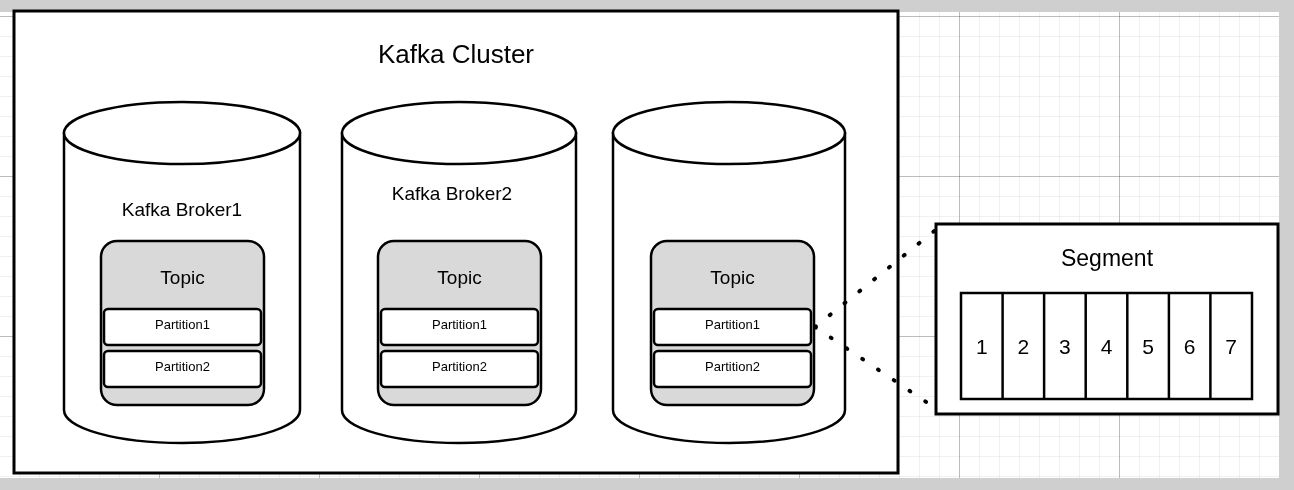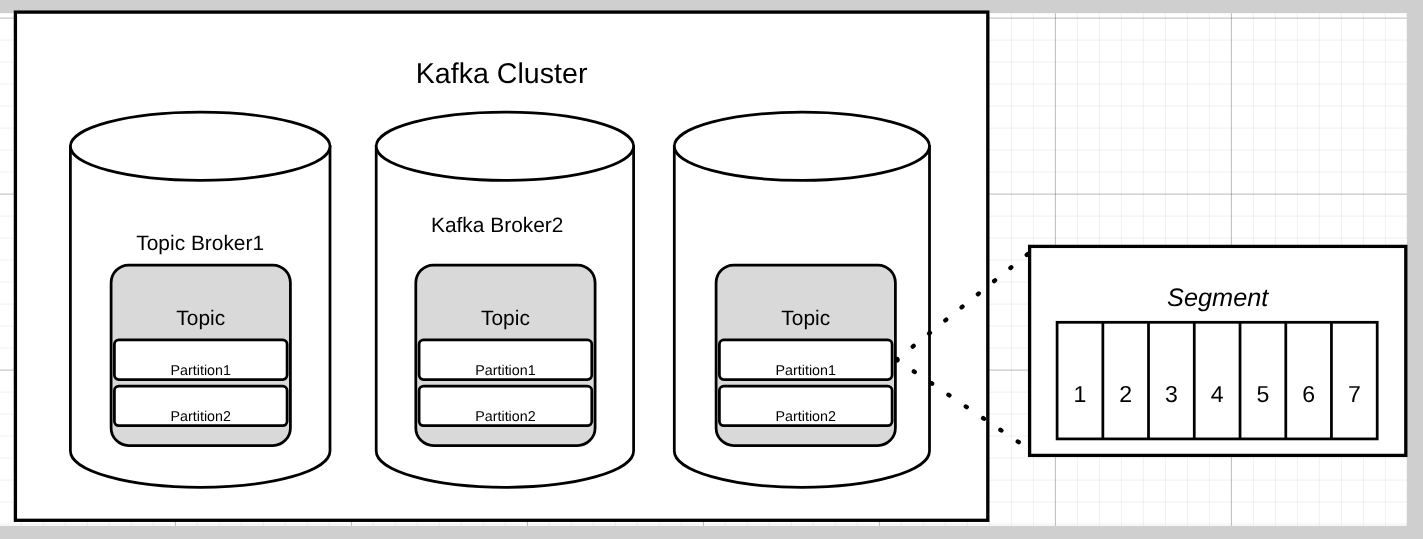--- a/index.html
+++ b/index.html
@@ -45,21 +45,20 @@
     top: 0;
     width: 1294px;
     height: 490px;
   }
   .lbl {
     position: absolute;
     text-align: center;
     color: #000000;
     white-space: nowrap;
     line-height: 1;
-    margin-top: 12px;
   }
   .title-cluster {
     font-size: 26px;
     left: 13px;
     top: 41px;
     width: 886px;
   }
   .broker-label {
     font-size: 19px;
   }
@@ -67,21 +66,20 @@
     font-size: 19px;
   }
   .partition-label {
     font-size: 13px;
   }
   .segment-title {
     font-size: 23px;
     left: 935px;
     top: 247px;
     width: 344px;
-    font-style: italic;
   }
   .cell-num {
     font-size: 21px;
     color: #000;
   }
 </style>
 </head>
 <body>
 
 <div id="canvas">
@@ -136,21 +134,21 @@
       <line x1="1044.1" y1="293" x2="1044.1" y2="399" stroke="#000000" stroke-width="2.5"></line>
       <line x1="1085.7" y1="293" x2="1085.7" y2="399" stroke="#000000" stroke-width="2.5"></line>
       <line x1="1127.3" y1="293" x2="1127.3" y2="399" stroke="#000000" stroke-width="2.5"></line>
       <line x1="1168.9" y1="293" x2="1168.9" y2="399" stroke="#000000" stroke-width="2.5"></line>
       <line x1="1210.4" y1="293" x2="1210.4" y2="399" stroke="#000000" stroke-width="2.5"></line>
     </g>
   </svg>
 
   <div class="lbl title-cluster">Kafka Cluster</div>
 
-  <div class="lbl broker-label" style="left:64px; top:200px; width:236px;">Topic Broker1</div>
+  <div class="lbl broker-label" style="left:64px; top:200px; width:236px;">Kafka Broker1</div>
   <div class="lbl broker-label" style="left:342px; top:184px; width:220px;">Kafka Broker2</div>
 
   <div class="lbl topic-label" style="left:101px; top:268px; width:163px;">Topic</div>
   <div class="lbl partition-label" style="left:104px; top:318px; width:157px;">Partition1</div>
   <div class="lbl partition-label" style="left:104px; top:360px; width:157px;">Partition2</div>
 
   <div class="lbl topic-label" style="left:378px; top:268px; width:163px;">Topic</div>
   <div class="lbl partition-label" style="left:381px; top:318px; width:157px;">Partition1</div>
   <div class="lbl partition-label" style="left:381px; top:360px; width:157px;">Partition2</div>
 

